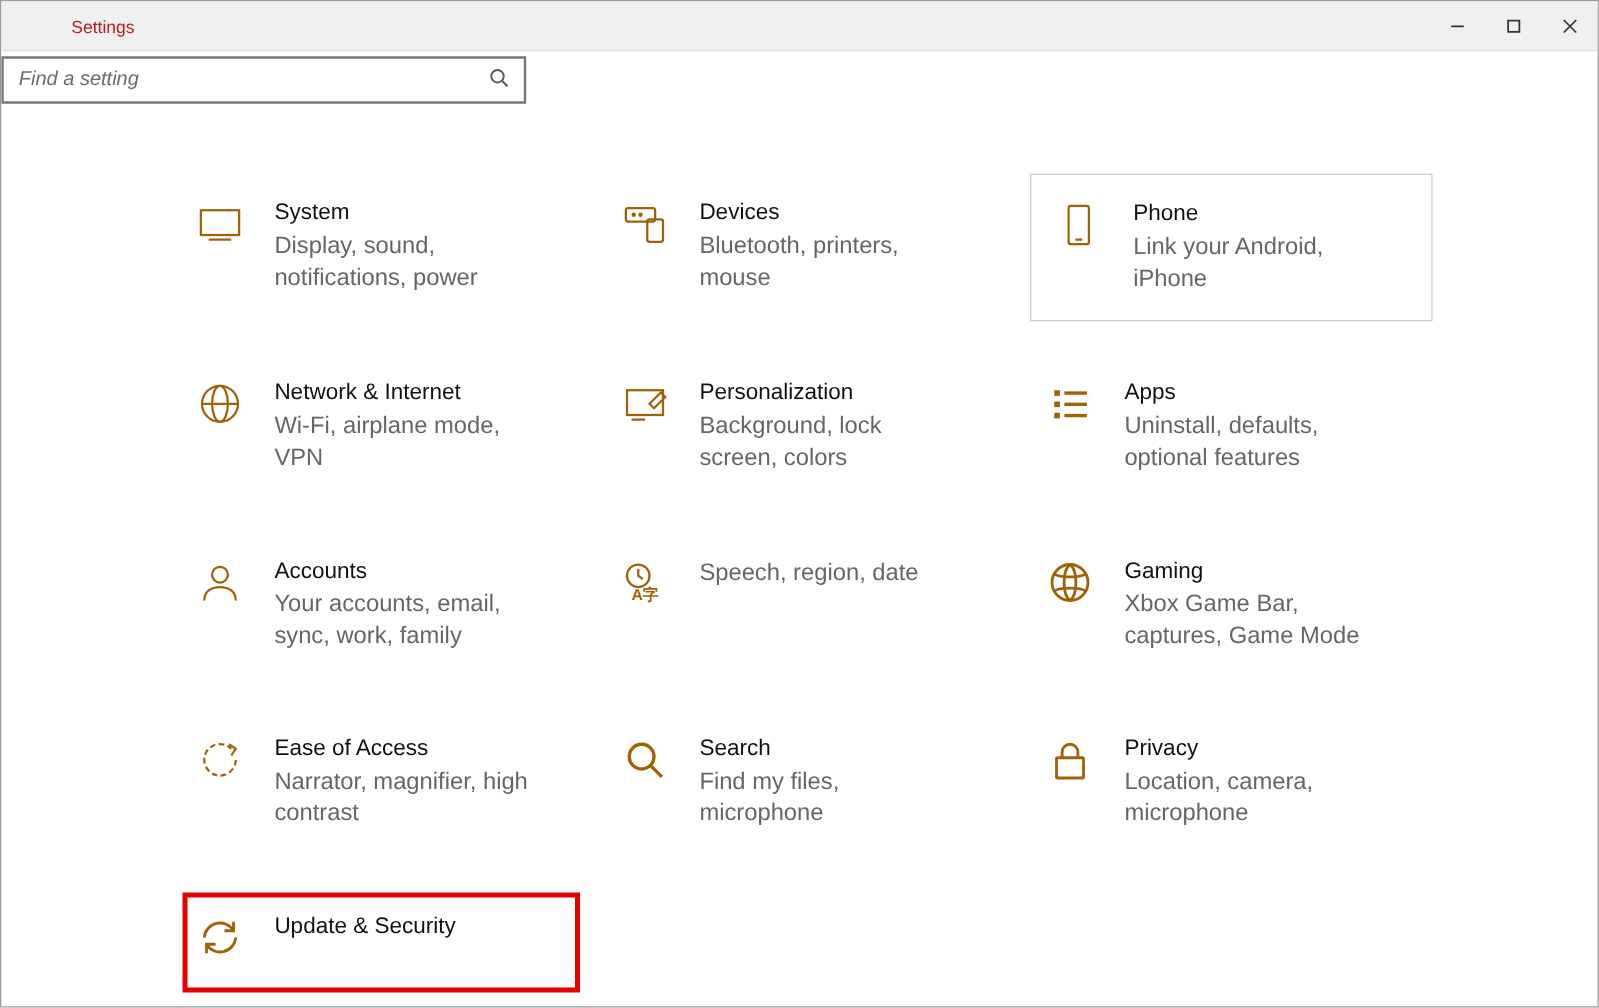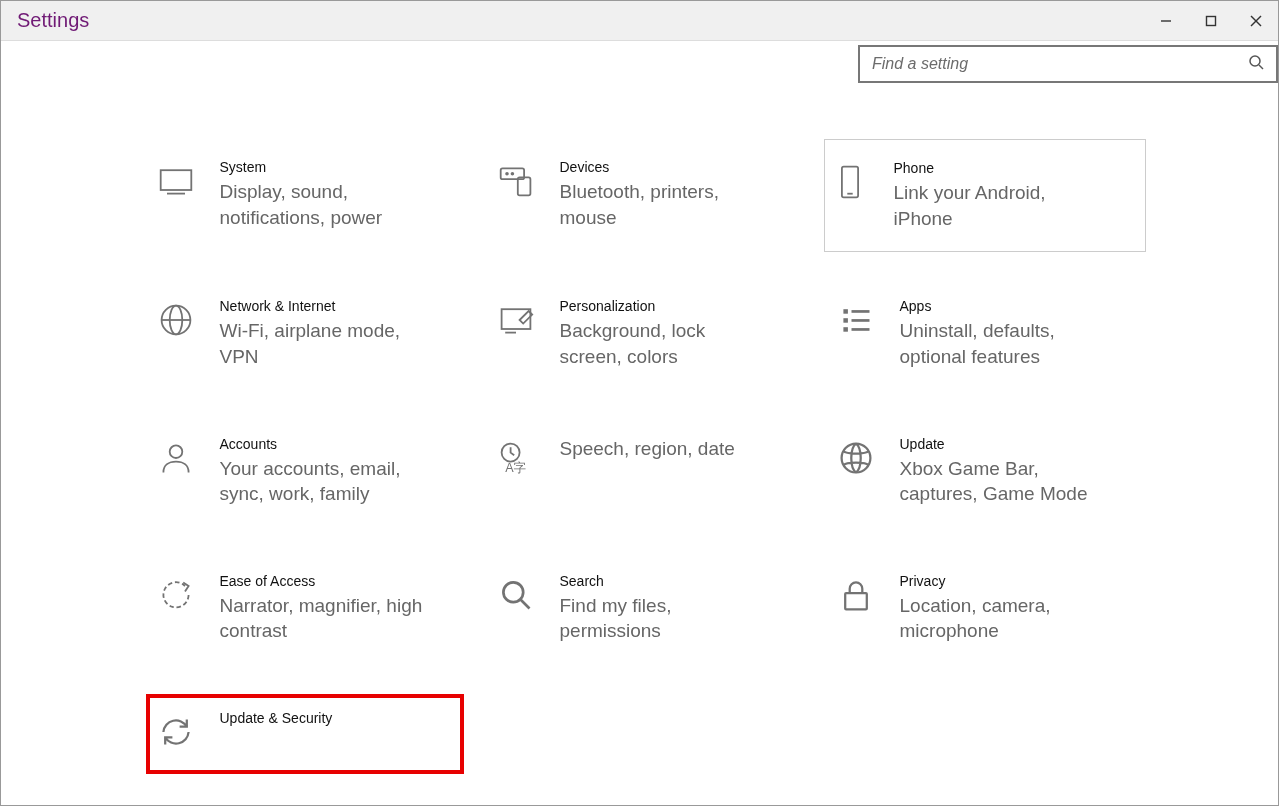--- a/index.html
+++ b/index.html
@@ -14,30 +14,30 @@
   }
   .titlebar {
     height: 40px;
     background: #f0f0f0;
     border-bottom: 1px solid #ddd;
     display: flex;
     align-items: center;
     justify-content: space-between;
     padding-left: 16px;
   }
-  .title { font-size: 20px; color: #701a75; }
+  .title { font-size: 14px; color: #b91c1c; margin-left: 40px; }
   .win-controls { display: flex; }
   .win-btn {
     width: 45px; height: 40px;
     display: flex; align-items: center; justify-content: center;
     font-size: 14px; color: #333;
   }
   .win-btn svg { stroke: #333; }
   .search-wrap {
-    display: flex; justify-content: flex-end;
+    display: flex; justify-content: flex-start;
     margin-top: 4px;
   }
   .search-box {
     width: 420px; height: 38px;
     border: 2px solid #777;
     display: flex; align-items: center;
     padding: 0 12px;
     justify-content: space-between;
   }
   .search-box input {
@@ -58,41 +58,41 @@
   }
   .cat {
     display: flex;
     align-items: flex-start;
     padding: 6px;
     cursor: default;
     position: relative;
   }
   .cat.hover {
     border: 1px solid #ccc;
-    padding: 20px 5px;
+    padding: 20px 18px;
     margin: -14px -6px;
   }
   .cat.highlight {
     outline: 4px solid #e70000;
     outline-offset: 0;
     padding: 12px 6px 18px 6px;
     margin: -6px 0 -12px 0;
   }
   .cat-icon {
     width: 40px; height: 40px;
     flex-shrink: 0;
     margin-right: 24px;
     margin-top: 2px;
-    color: #737373;
-    display:flex; align-items:center; justify-content:center;
+    color: #a16207;
+    display:flex; align-items:flex-start; justify-content:center;font-weight:bold;
   }
   .cat-icon svg { width: 36px; height: 36px; }
   .cat-text { flex: 1; }
   .cat-title {
-    font-size: 14px;
+    font-size: 18px;
     color: #111;
     margin-bottom: 4px;
     font-weight: 400;
   }
   .cat-desc {
     font-size: 19px;
     color: #666;
     line-height: 1.35;
     max-width: 210px;
   }
@@ -249,21 +249,21 @@
   </div>
 
   <div class="cat">
     <div class="cat-icon">
       <svg viewBox="0 0 40 40" fill="none" stroke="currentColor" stroke-width="2.5">
           <circle cx="20" cy="20" r="16"></circle>
           <path d="M20 4c-7 5-7 27 0 32M20 4c7 5 7 27 0 32M6 12c3 4 25 4 28 0M6 28c3-4 25-4 28 0"></path>
         </svg>
     </div>
     <div class="cat-text">
-      <div class="cat-title">Update</div>
+      <div class="cat-title">Gaming</div>
       <div class="cat-desc">Xbox Game Bar, captures, Game Mode</div>
     </div>
   </div>
 
   <div class="cat">
     <div class="cat-icon">
       <svg viewBox="0 0 40 40" fill="none" stroke="currentColor" stroke-width="2">
           <path d="M34 20a14 14 0 1 1-4-10" stroke-dasharray="5 3"></path>
           <path d="M28 6l6 4-4 6"></path>
         </svg>
@@ -276,21 +276,21 @@
 
   <div class="cat">
     <div class="cat-icon">
       <svg viewBox="0 0 40 40" fill="none" stroke="currentColor" stroke-width="3">
           <circle cx="17" cy="17" r="11"></circle>
           <line x1="25" y1="25" x2="35" y2="35"></line>
         </svg>
     </div>
     <div class="cat-text">
       <div class="cat-title">Search</div>
-      <div class="cat-desc">Find my files, permissions</div>
+      <div class="cat-desc">Find my files, microphone</div>
     </div>
   </div>
 
   <div class="cat">
     <div class="cat-icon">
       <svg viewBox="0 0 40 40" fill="none" stroke="currentColor" stroke-width="2.5">
           <rect x="8" y="18" width="24" height="18" rx="1"></rect>
           <path d="M13 18v-5a7 7 0 0 1 14 0v5"></path>
         </svg>
     </div>

